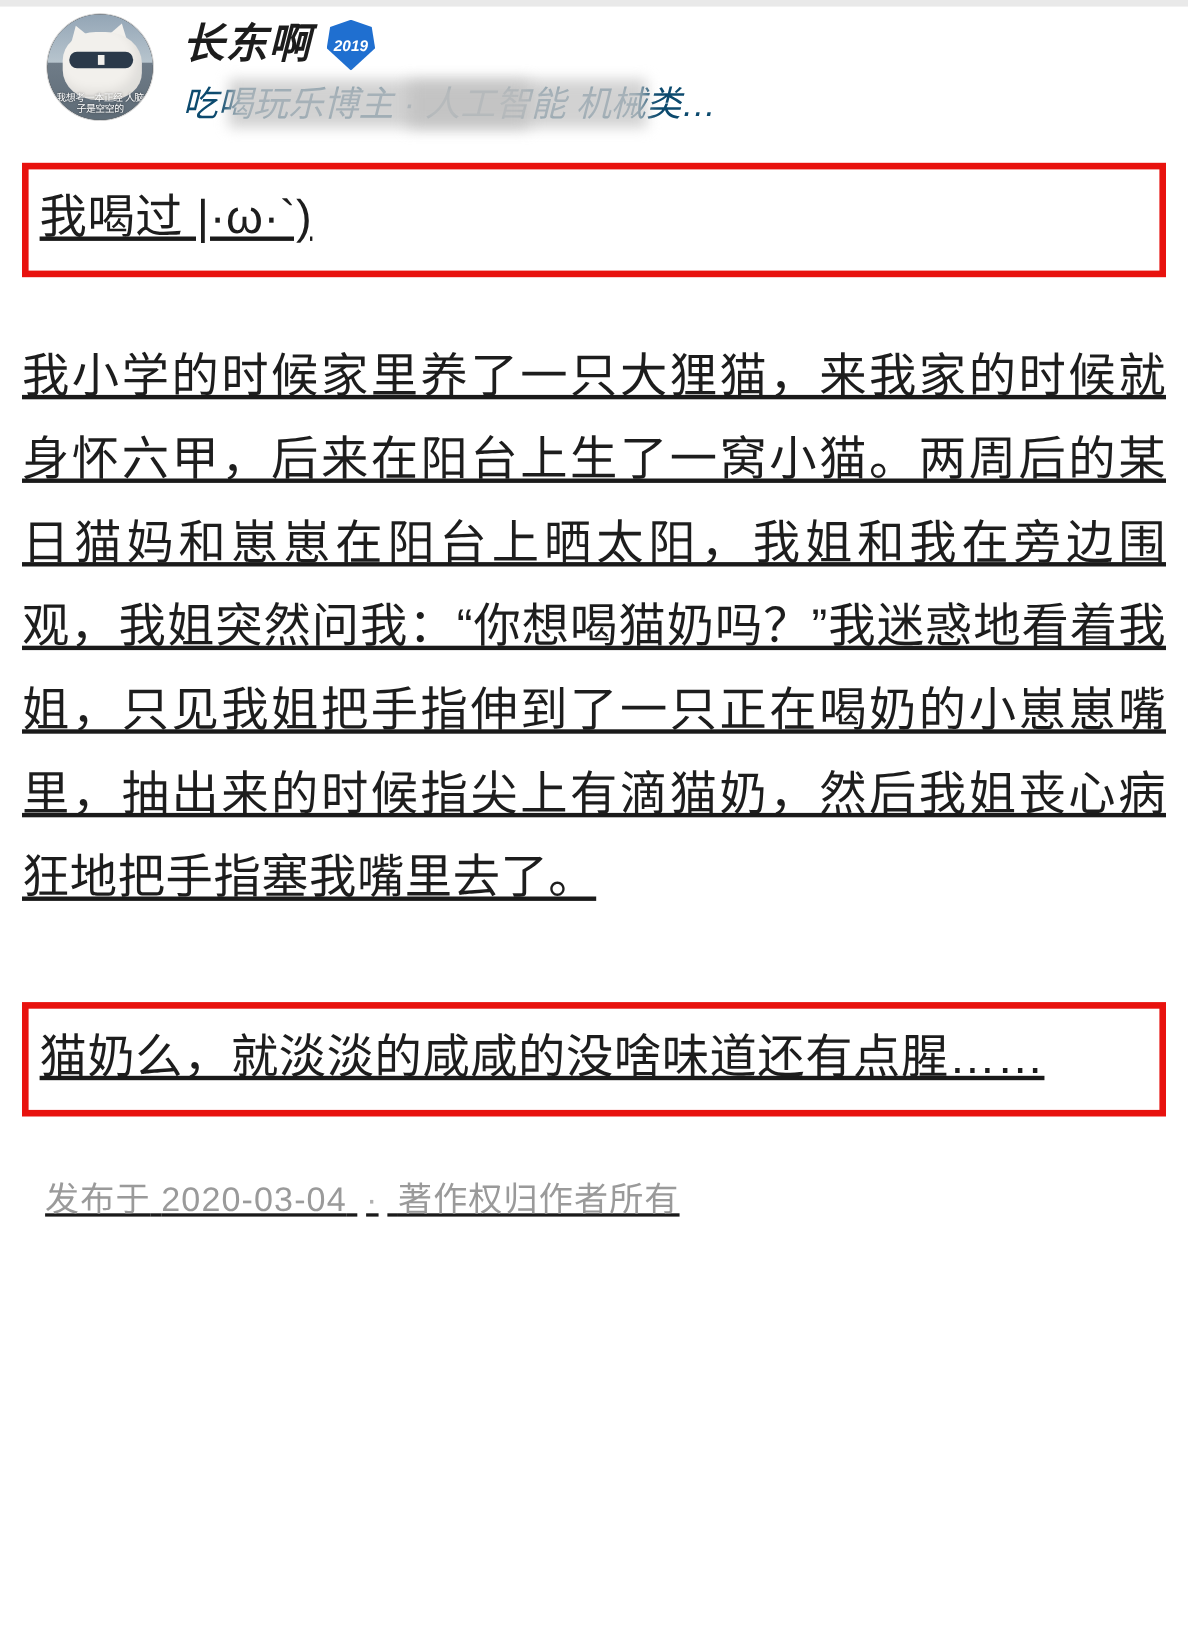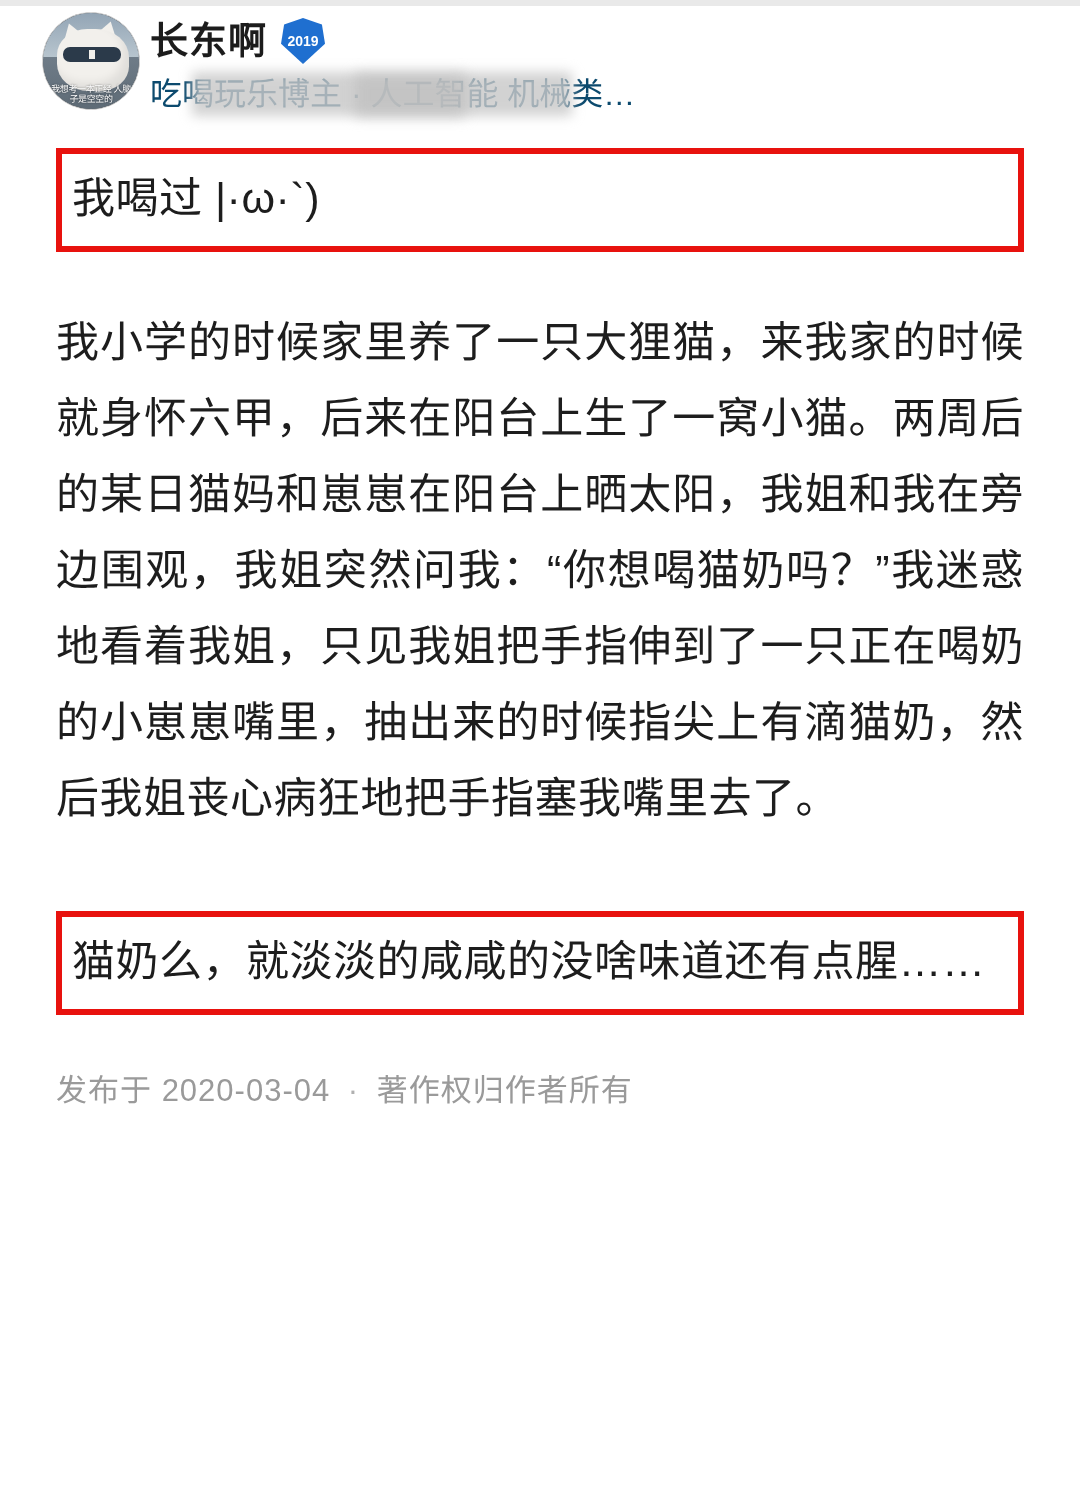--- a/index.html
+++ b/index.html
@@ -108,24 +108,25 @@
     left: 0; top: 0; right: 0; height: 46px;
     background: linear-gradient(#93a5b5, #b9c6cf);
   }
   .avatar .ground {
     position: absolute;
     left: 0; bottom: 0; right: 0; height: 52px;
     background: linear-gradient(#6f7c88, #5e6b76);
   }
 
   .author-meta {
-    margin-left: 10px;
+    margin-left: 26px;
     flex: 1 1 auto;
     min-width: 0;
     padding-top: 6px;
+    font-style: italic;
   }
   .author-name-line {
     display: flex;
     align-items: center;
     gap: 14px;
   }
   .author-name {
     font-size: 38px;
     line-height: 46px;
     font-weight: 700;
@@ -183,22 +184,23 @@
     left: 205px;
     top: 4px;
     width: 110px;
     height: 42px;
     background: rgba(190,190,190,0.7);
     filter: blur(7px);
   }
 
   
   .body-area {
-    padding: 0 56px;
+    padding: 0 20px;
     box-sizing: border-box;
+    text-decoration: underline;
   }
 
   .para {
     font-size: 43px;
     line-height: 76px;
     color: #1d1d1d;
     letter-spacing: 0.5px;
     margin: 0;
     text-align: justify;
   }
@@ -222,20 +224,21 @@
   .p-last {
     margin-top: 52px;
   }
 
   .footer {
     margin-top: 54px;
     font-size: 31px;
     line-height: 44px;
     color: #9a9a9a;
     letter-spacing: 1px;
+    margin-left: 21px;
   }
   .footer .dot {
     padding: 0 8px;
     color: #b0b0b0;
   }
 
   .edge-fade-top {
     position: absolute;
     left: 0; top: 0; width: 1080px; height: 6px;
     background: #e9e9e9;

